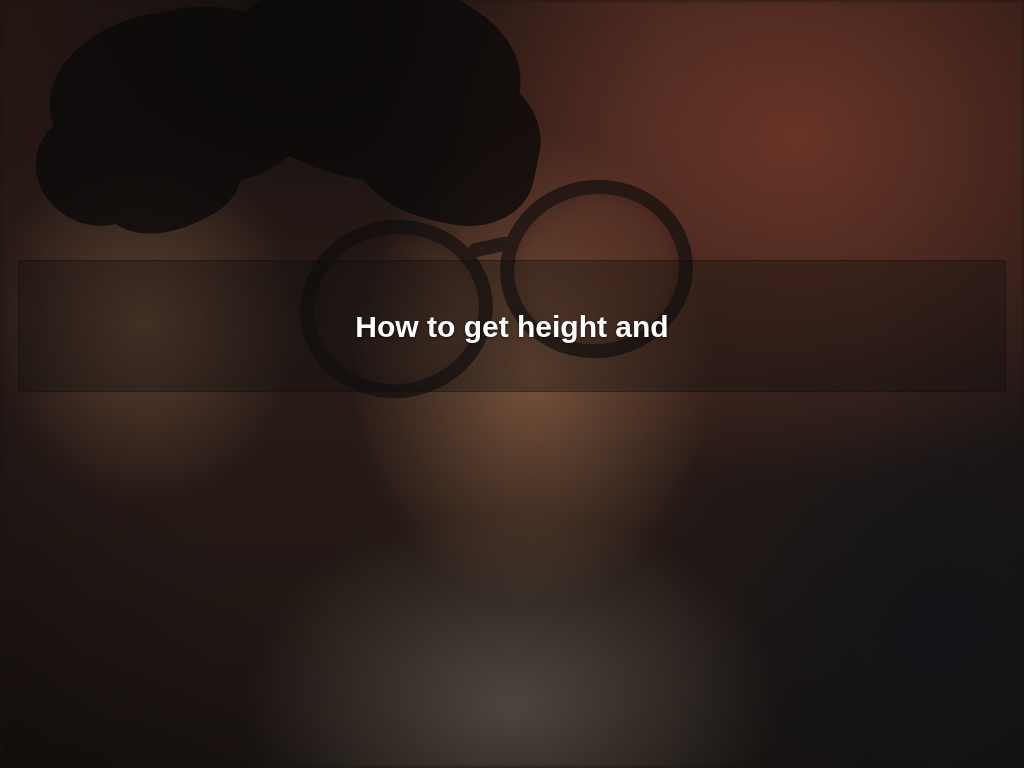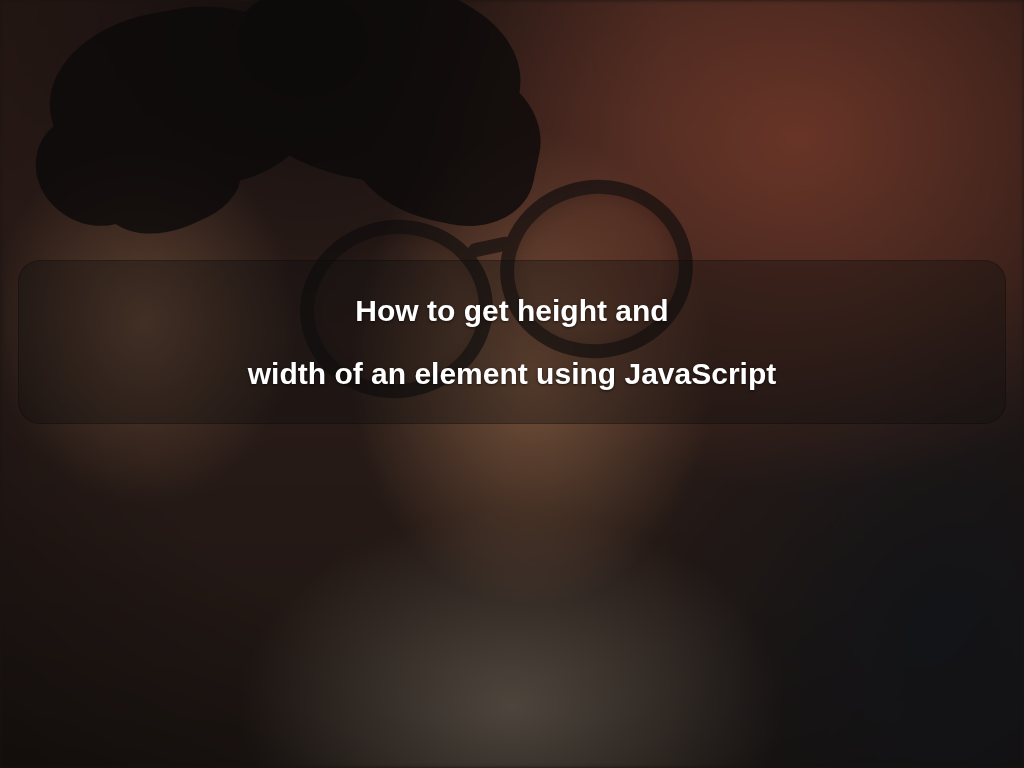--- a/index.html
+++ b/index.html
@@ -76,23 +76,23 @@
   .strand {
     position: absolute;
     background: #0c0a0a;
     border-radius: 50% 50% 40% 60%;
   }
   .overlay-box {
     position: absolute;
     left: 18px;
     right: 18px;
     top: 260px;
-    height: 164px;
+    height: 132px;
     background: rgba(15, 15, 15, 0.35);
-    border-radius: 22px;
+    border-radius: 4px;
     display: flex;
     flex-direction: column;
     align-items: center;
     justify-content: center;
     box-shadow: 0 0 0 1px rgba(0,0,0,0.2) inset;
   }
   .title-line {
     color: #ffffff;
     font-weight: 700;
     font-size: 30px;
@@ -117,15 +117,14 @@
   </div>
 
   <div class="glasses">
     <div class="lens left"></div>
     <div class="lens right"></div>
     <div class="bridge"></div>
   </div>
 
   <div class="overlay-box">
     <div class="title-line">How to get height and</div>
-    <div class="title-line">width of an element using JavaScript</div>
   </div>
 </div>
 
 </body></html>

